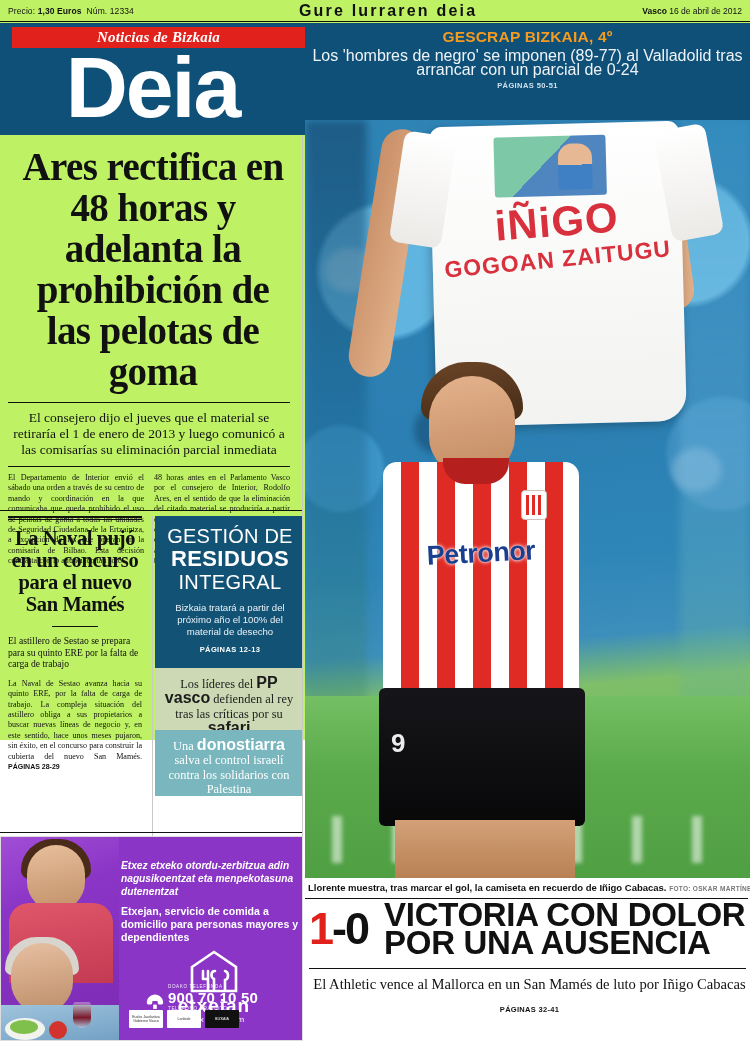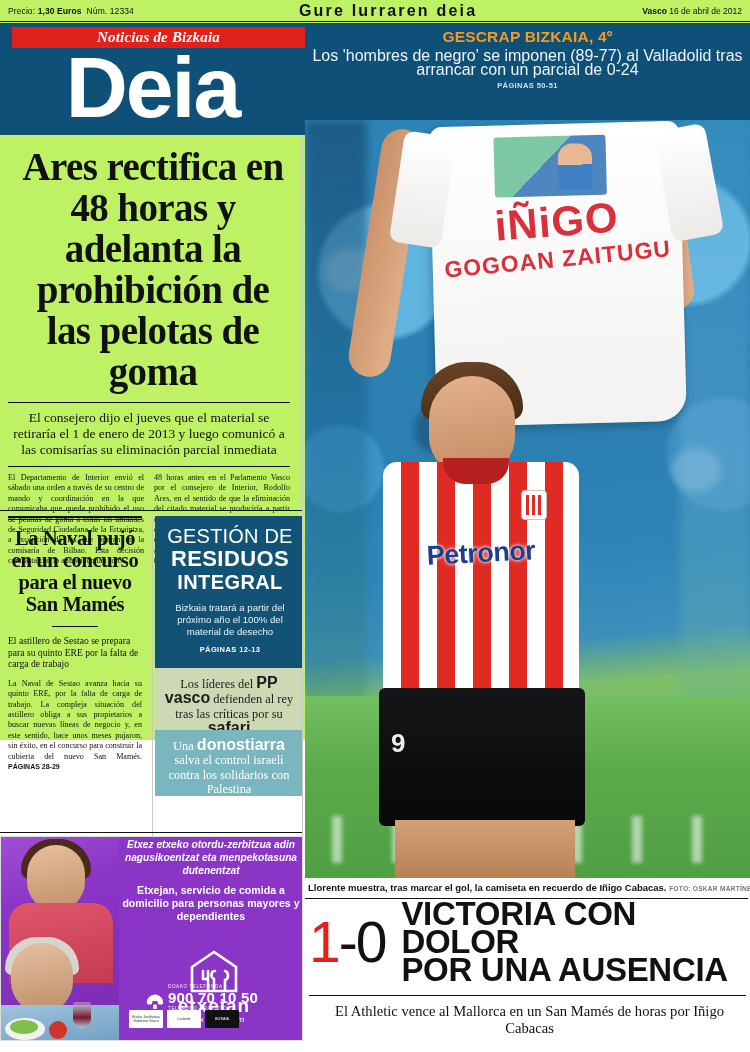--- a/index.html
+++ b/index.html
@@ -275,21 +275,21 @@
   }
 
   
   .residuos {
     position: absolute; top: 516px; left: 155px; width: 148px; height: 152px;
     background: #125275; color: #fff; text-align: center; padding: 9px 6px 6px 8px;
     font-family: "Liberation Sans", sans-serif;
   }
   .residuos .r1 { font-size: 20px; font-weight: 300; letter-spacing: .2px; line-height: 22px; }
   .residuos .r2 { font-size: 22px; font-weight: 700; letter-spacing: .4px; line-height: 24px; }
-  .residuos .r3 { font-size: 20px; font-weight: 700; letter-spacing: .4px; line-height: 23px; }
+  .residuos .r3 { font-size: 20px; font-weight: 400; letter-spacing: .4px; line-height: 23px; }
   .residuos .rbody { font-size: 9.6px; line-height: 12px; margin-top: 8px; color: #e9f1f6; }
   .residuos .rpg { font-size: 7.5px; font-weight: 700; margin-top: 7px; letter-spacing: .4px; }
 
   
   .brief {
     position: absolute; left: 155px; width: 148px;
     font-family: "Liberation Serif", serif; text-align: center;
     padding: 8px 7px 6px 7px;
   }
   .brief.green { top: 668px; height: 62px; background: #cdd9b4; color: #1b1b1b; }
@@ -346,21 +346,21 @@
   }
   .ad .tomato {
     position: absolute; left: 48px; bottom: 3px; width: 18px; height: 18px;
     border-radius: 50%; background: #d2332c;
   }
   .ad .wine {
     position: absolute; left: 72px; bottom: 14px; width: 18px; height: 26px;
     background: linear-gradient(180deg, rgba(255,255,255,.35), #7a1a2a 60%, rgba(255,255,255,.3));
     border-radius: 3px 3px 9px 9px;
   }
-  .ad .adtext { position: absolute; left: 120px; top: 1px; width: 180px; text-align: center; }
+  .ad .adtext { position: absolute; left: 120px; top: 22px; width: 180px; text-align: left; }
   .ad .eu {
     font-family: "Liberation Sans", sans-serif; font-style: italic; font-weight: 700;
     color: #fff; font-size: 10.2px; line-height: 13px;
   }
   .ad .es {
     font-family: "Liberation Sans", sans-serif; font-weight: 700;
     color: #fff; font-size: 10.6px; line-height: 13.2px; margin-top: 7px;
   }
   .ad .logo {
     position: absolute; left: 168px; top: 112px; width: 90px; text-align: center; color: #fff;
@@ -393,22 +393,22 @@
   }
   .ad .sp.dark { background: #111; color: #fff; }
 
   
   .sport {
     position: absolute; left: 305px; top: 900px; width: 445px; height: 152px;
     padding-left: 4px;
   }
   .sport .row { display: flex; align-items: center; gap: 16px; }
   .sport .score {
-    font-family: "Liberation Sans", sans-serif; font-weight: 400;
-    font-size: 57px; line-height: 57px; letter-spacing: -2px;
+    font-family: "Liberation Sans", sans-serif; font-weight: 700;
+    font-size: 45px; line-height: 57px; letter-spacing: -2px;
   }
   .sport .score .one { color: #e1211b; }
   .sport .score .rest { color: #111; }
   .sport .shead {
     font-family: "Liberation Sans", sans-serif; font-weight: 700;
     font-size: 33px; line-height: 28px; color: #111; letter-spacing: -.3px;
   }
   .sport .srule { border-top: 1px solid #111; margin: 11px 4px 0 0; }
   .sport .sdeck {
     font-family: "Liberation Serif", serif; font-size: 14.6px; line-height: 17px;
@@ -591,21 +591,22 @@
 
   <div class="sport">
     <div class="row">
       <div class="score"><span class="one">1</span><span class="rest">-0</span></div>
       <div class="shead">
         <div>VICTORIA CON DOLOR</div>
         <div>POR UNA AUSENCIA</div>
       </div>
     </div>
     <div class="srule"></div>
-    <div class="sdeck">El Athletic vence al Mallorca en un San Mamés de horas por Iñigo Cabacas</div>
+    <div class="sdeck">El Athletic vence al Mallorca en un San Mamés de luto por Iñigo Cabacas</div>
+    <div class="spg">PÁGINAS 32-41</div>
   </div>
 
   <div class="vsep" style="left:302px; top:136px; height:700px;"></div>
   <div class="vsep" style="left:152px; top:516px; height:320px;"></div>
   <div class="hsep" style="left:0px; top:510px; width:302px;"></div>
   <div class="hsep" style="left:0px; top:832px; width:302px;"></div>
   <div class="hsep" style="left:305px; top:898px; width:443px;"></div>
 </div>
 
 </body></html>

